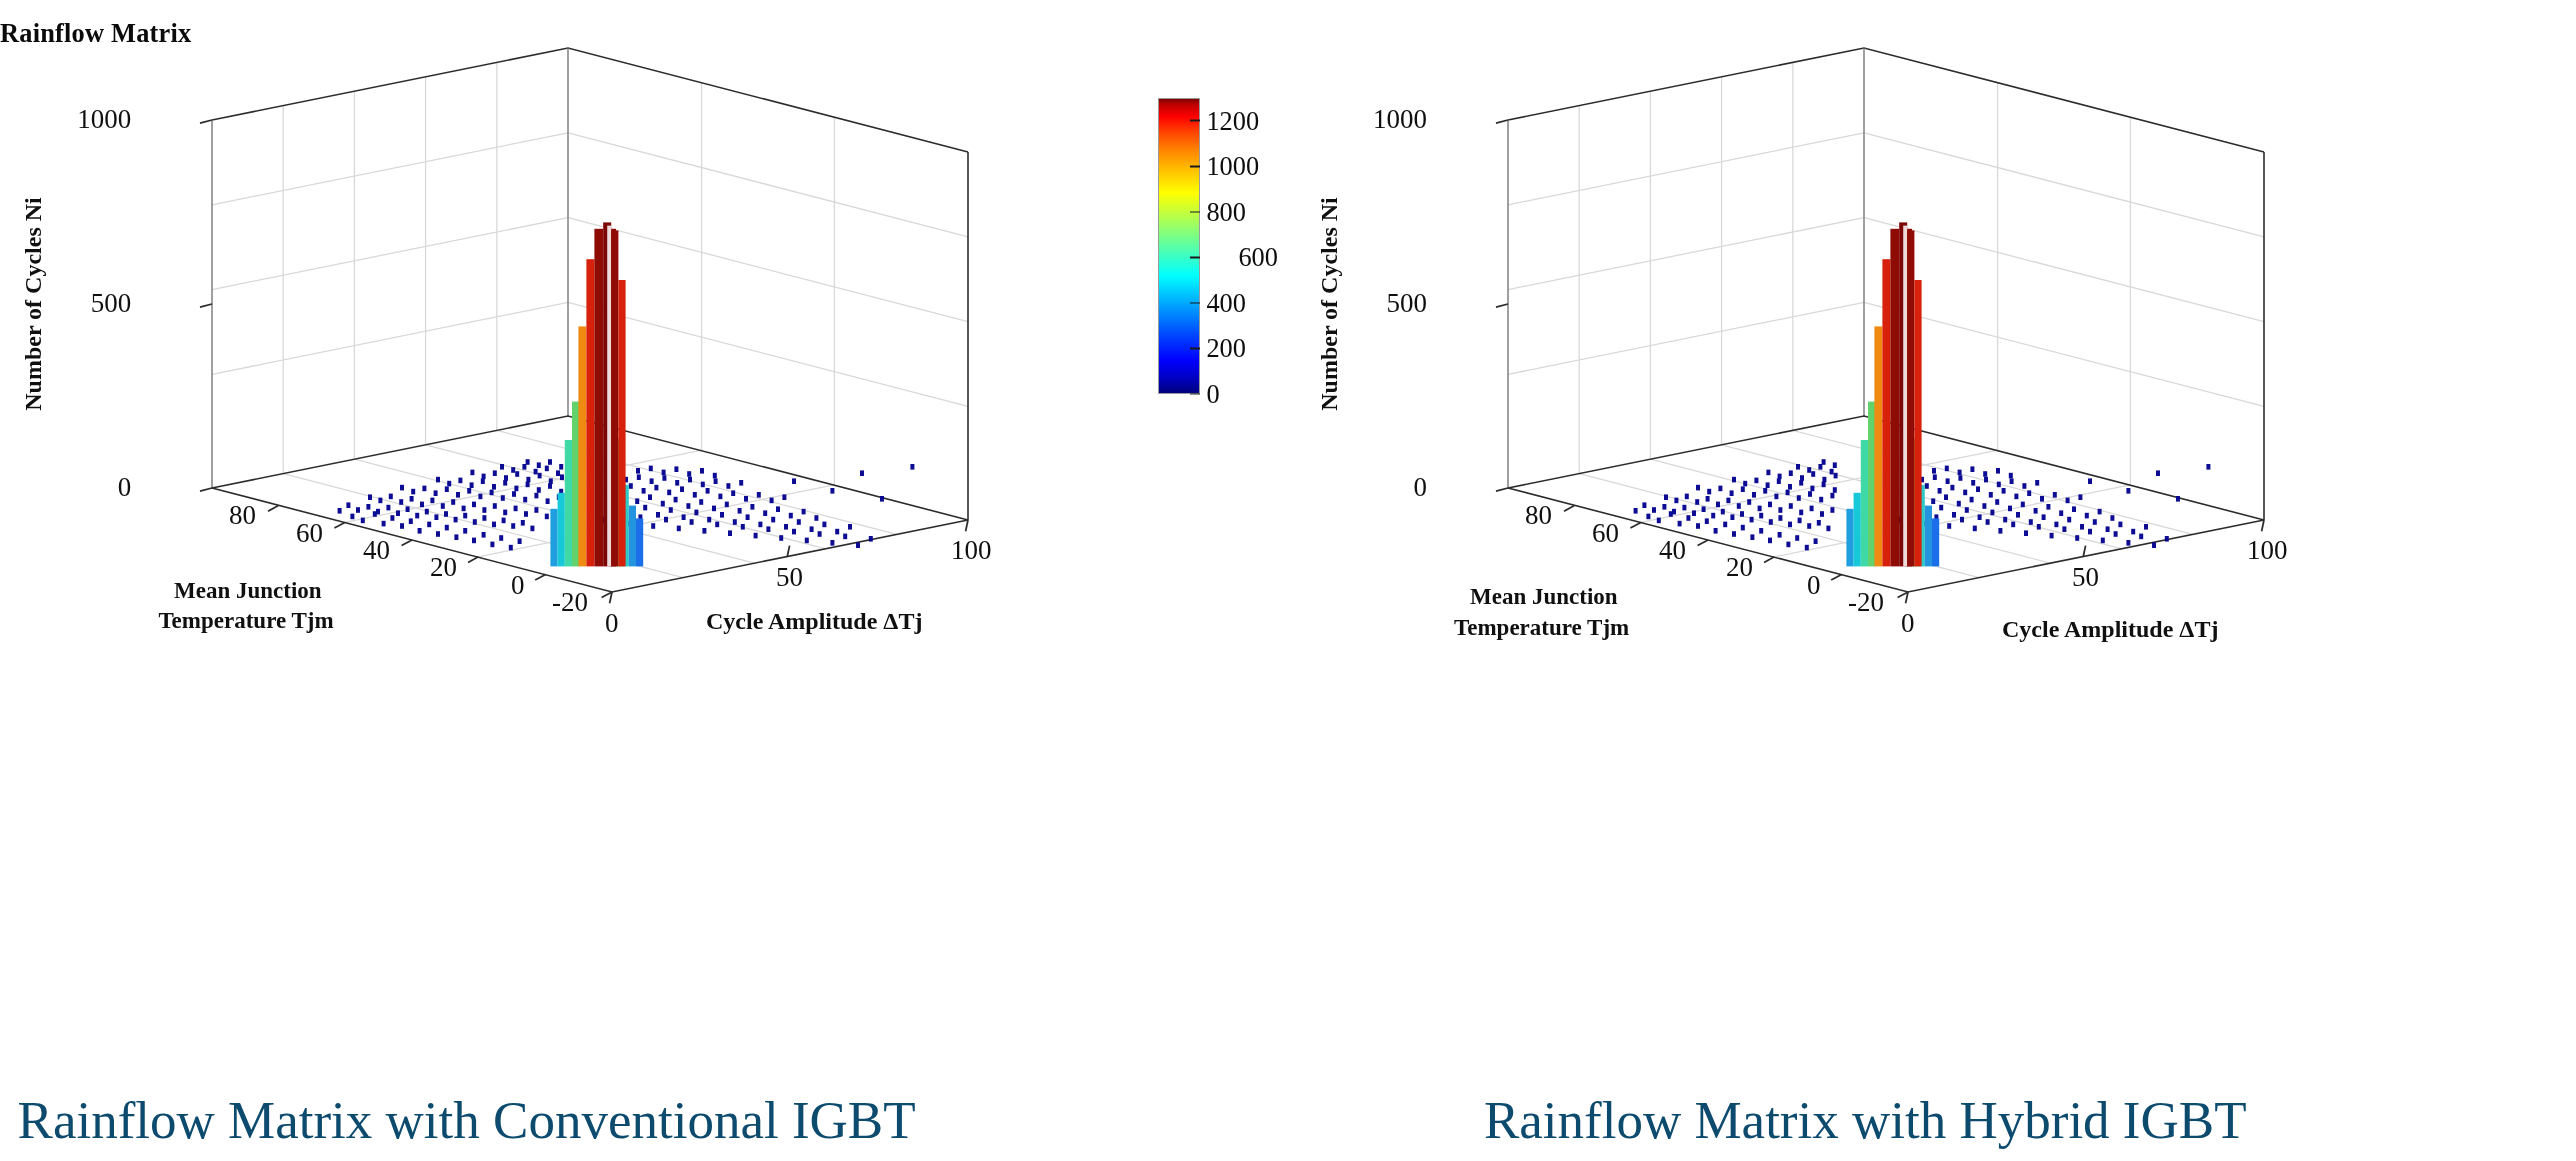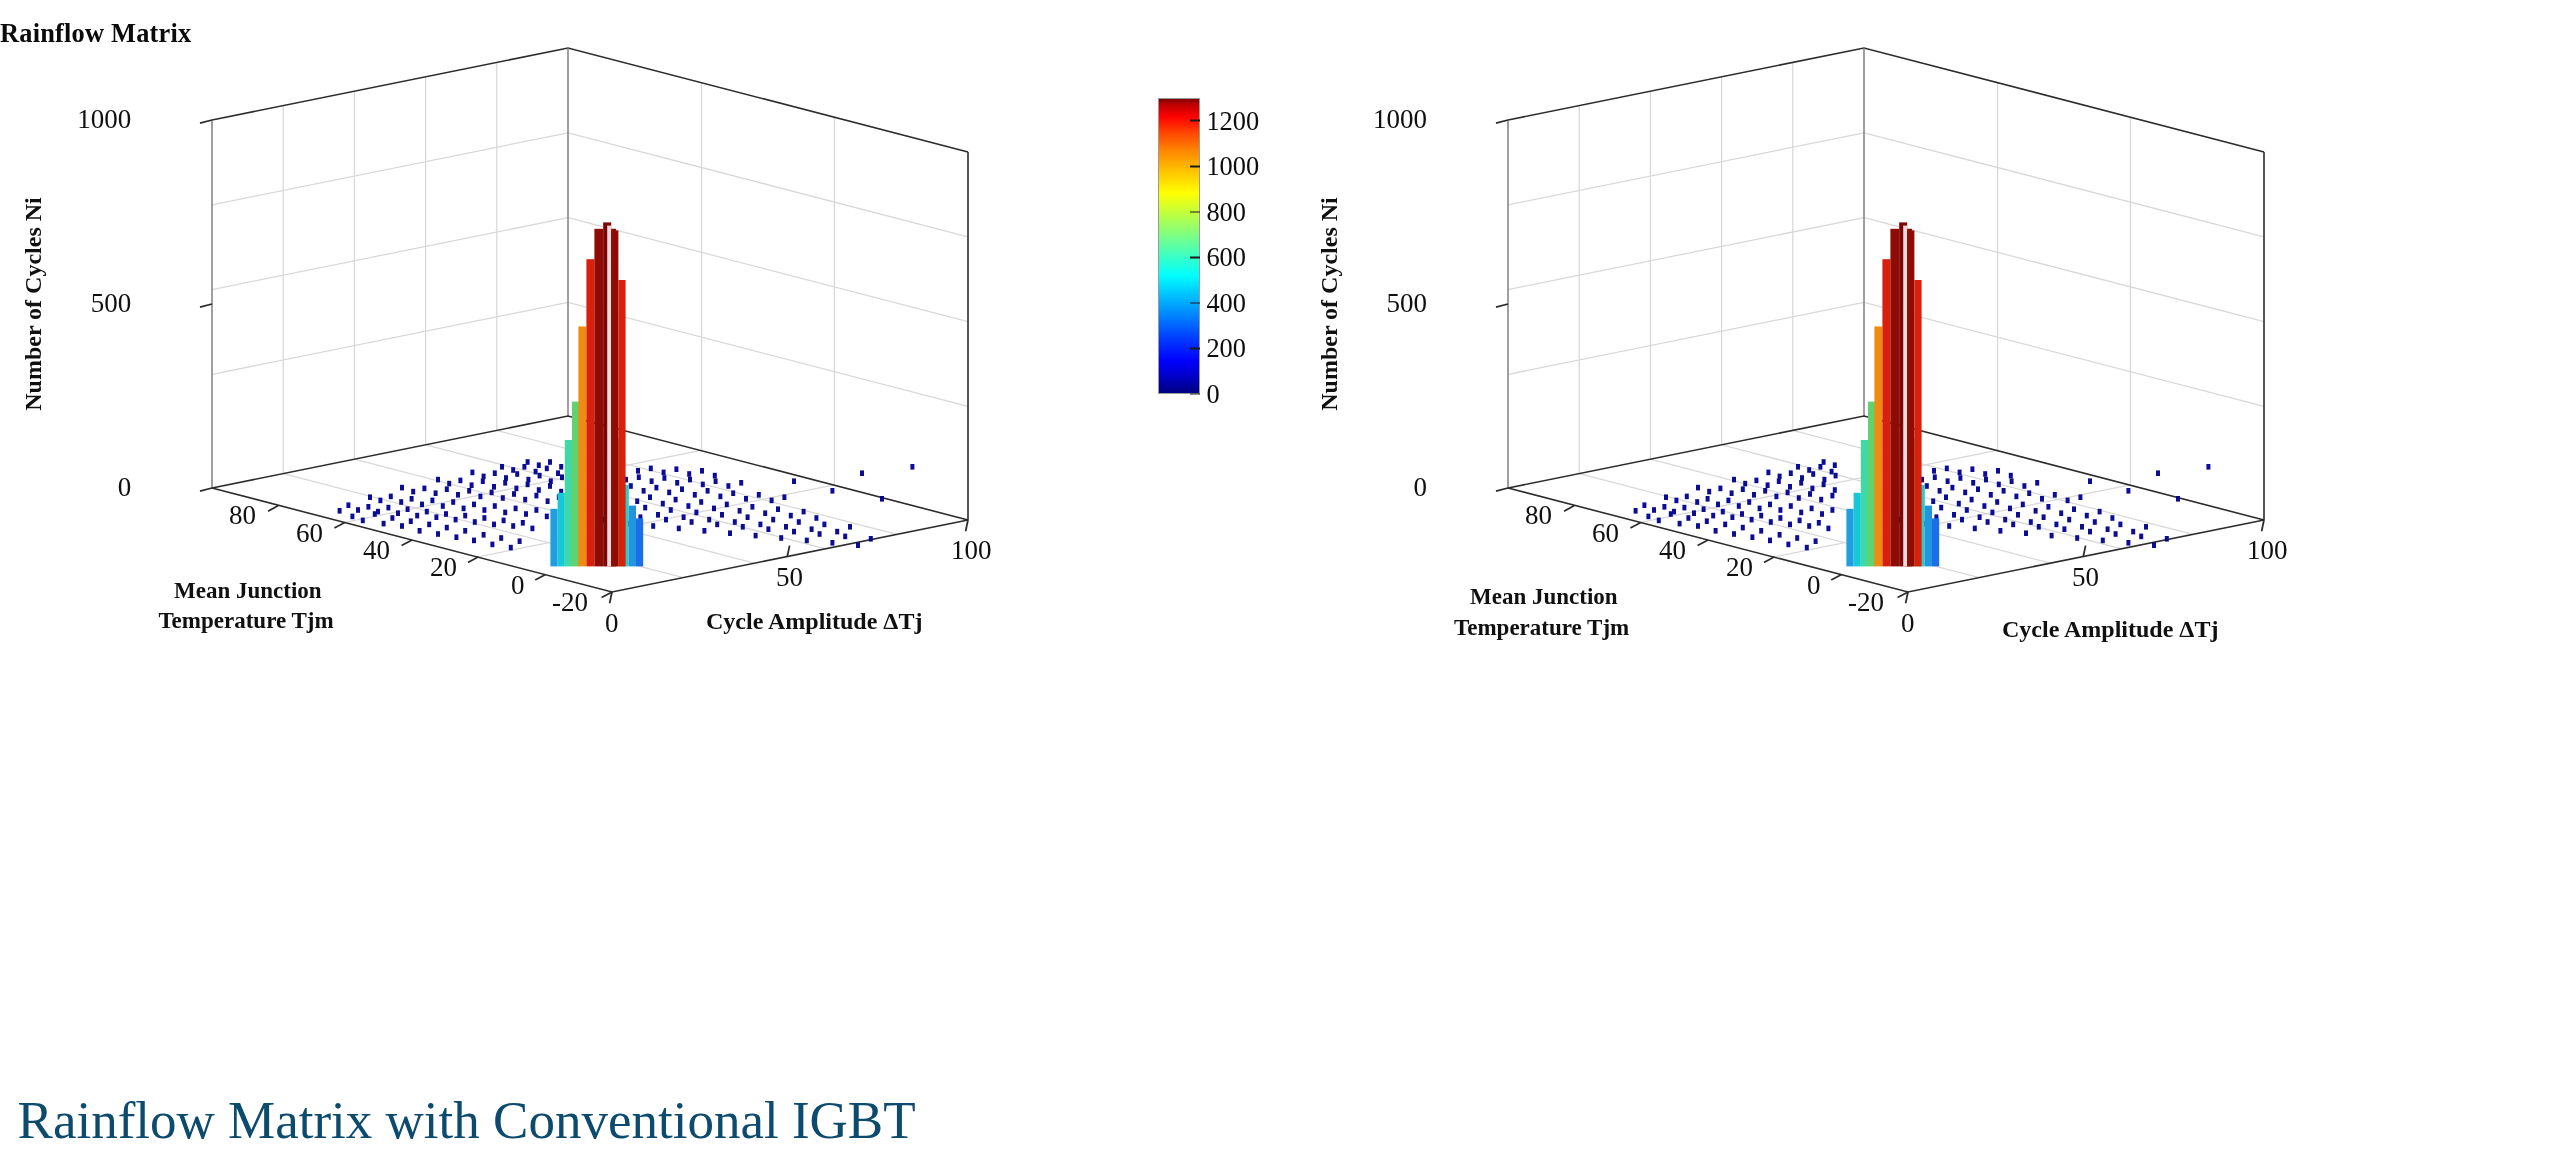--- a/index.html
+++ b/index.html
@@ -447,21 +447,21 @@
             <span class="txt">0</span>
           </div>
         <div class="cbar-tick" style="top:84.6%;">
             <span class="dash"></span>
             <span class="txt">200</span>
           </div>
         <div class="cbar-tick" style="top:69.2%;">
             <span class="dash"></span>
             <span class="txt">400</span>
           </div>
-        <div class="cbar-tick" style="top:53.8%;">
+        <div class="cbar-tick" style="top:53.8%;gap:32px;">
             <span class="dash"></span>
             <span class="txt">600</span>
           </div>
         <div class="cbar-tick" style="top:38.5%;">
             <span class="dash"></span>
             <span class="txt">800</span>
           </div>
         <div class="cbar-tick" style="top:23.1%;">
             <span class="dash"></span>
             <span class="txt">1000</span>
@@ -766,15 +766,16 @@
       <div class="tick-label" style="left:493px; top:576px;">0</div>
       <div class="tick-label" style="left:664px; top:530px;">50</div>
       <div class="tick-label" style="left:839px; top:503px;">100</div>
 
       <div class="axis-label" style="left:594px; top:584px;">Cycle Amplitude ΔTj</div>
     </div>
 
   </div>
 
   <div class="caption" id="caption-left">Rainflow Matrix with Conventional IGBT</div>
+  <div class="caption" id="caption-right">Rainflow Matrix with Hybrid IGBT</div>
 
 </div>
 
 
 </body></html>

